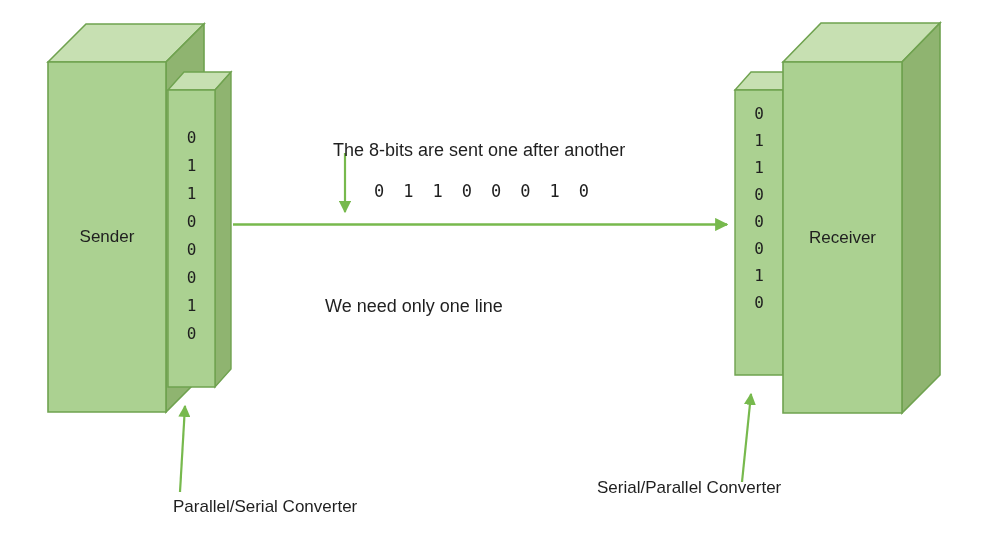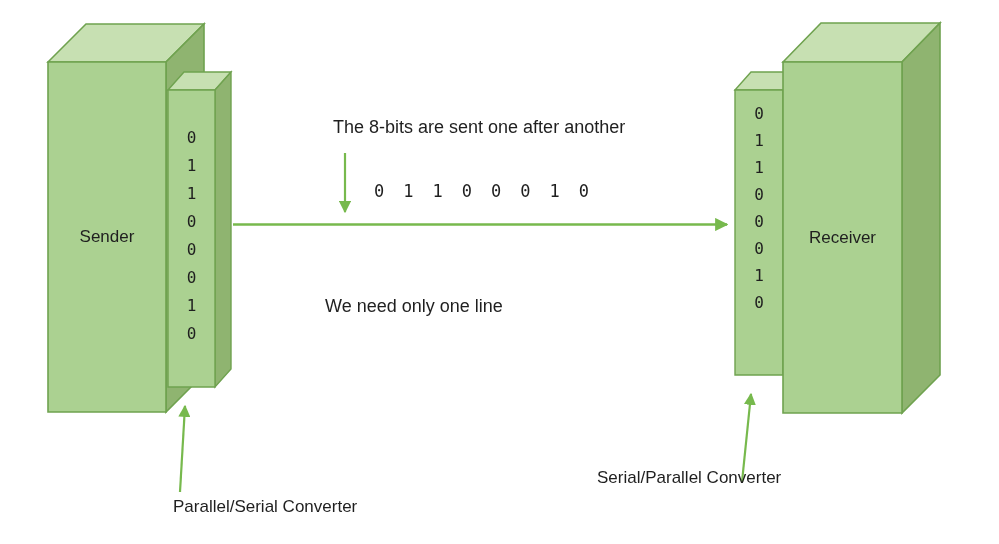--- a/index.html
+++ b/index.html
@@ -122,32 +122,32 @@
       <span class="bit">0</span>
       <span class="bit">1</span>
       <span class="bit">1</span>
       <span class="bit">0</span>
       <span class="bit">0</span>
       <span class="bit">0</span>
       <span class="bit">1</span>
       <span class="bit">0</span>
     </div>
 
-  <div class="overlay note" style="left:333px; top:117px;">The 8-bits are sent one after another</div>
+  <div class="overlay note" style="left:333px; top:140px;">The 8-bits are sent one after another</div>
 
   <div class="overlay serial-bits-row" style="left:374px; top:181px;">
       <span class="bit">0</span>
       <span class="bit">1</span>
       <span class="bit">1</span>
       <span class="bit">0</span>
       <span class="bit">0</span>
       <span class="bit">0</span>
       <span class="bit">1</span>
       <span class="bit">0</span>
     </div>
 
   <div class="overlay converter-label" style="left:173px; top:497px;">Parallel/Serial Converter</div>
 
   <div class="overlay note" style="left:325px; top:296px;">We need only one line</div>
 
-  <div class="overlay converter-label" style="left:597px; top:468px;">Serial/Parallel Converter</div>
+  <div class="overlay converter-label" style="left:597px; top:478px;">Serial/Parallel Converter</div>
 
 </div>
 
 </body></html>

